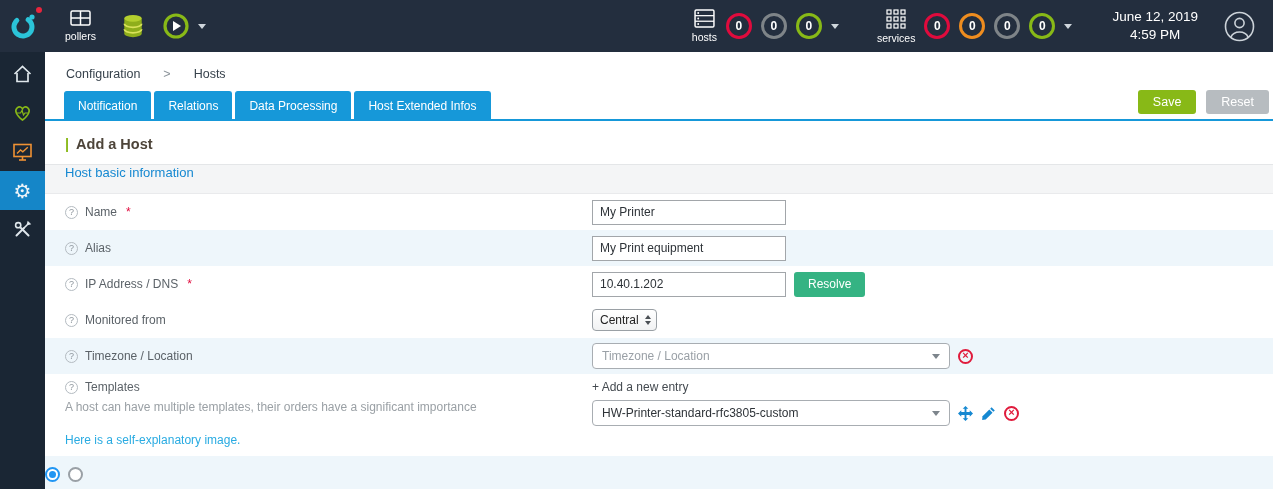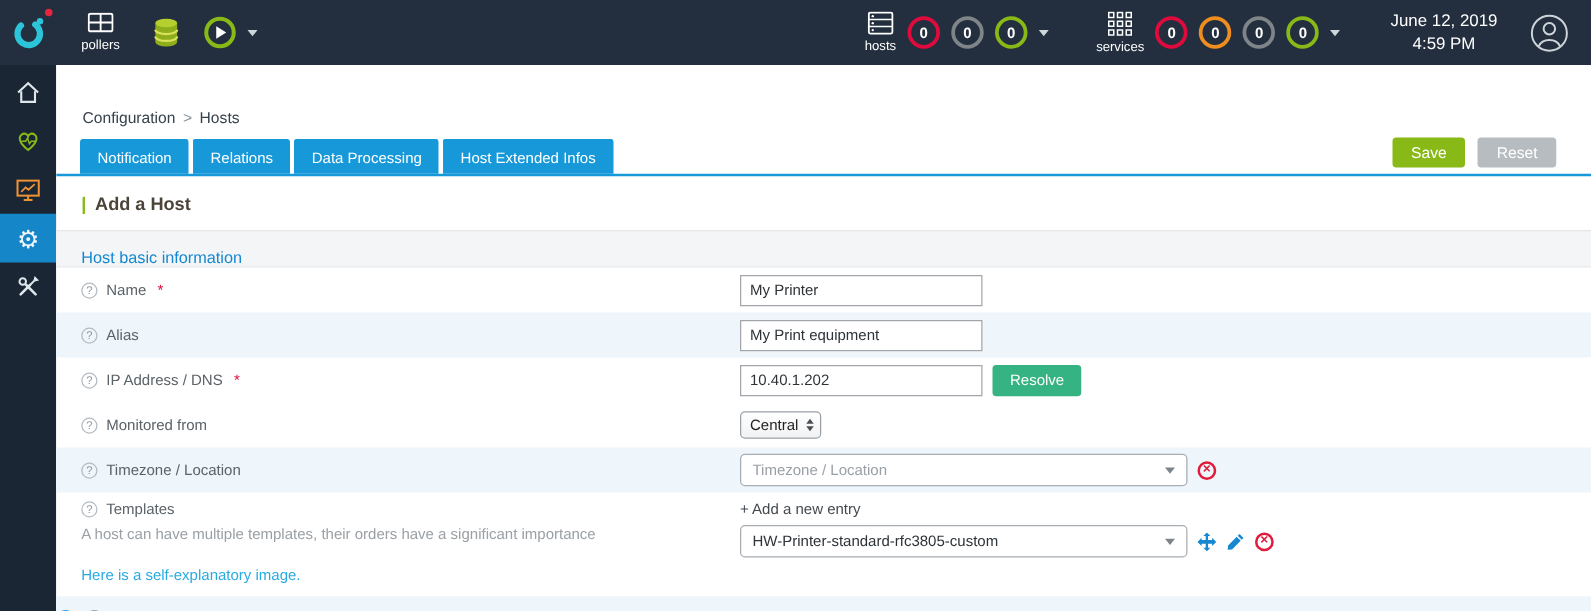--- a/index.html
+++ b/index.html
@@ -41,42 +41,42 @@
   .sidebar {
     position: absolute; top: 52px; left: 0; width: 45px; bottom: 0;
     background: #1a2634; display: flex; flex-direction: column; padding-top: 2px;
   }
   .side-item { width: 45px; height: 39px; display: flex; align-items: center; justify-content: center; cursor: pointer; }
   .side-item.active { background: #1586c8; }
   .gear-glyph { font-family: "DejaVu Sans", sans-serif; font-size: 20px; color: #f2f6f9; line-height: 1; }
 
   
   .main { position: absolute; top: 52px; left: 45px; right: 0; bottom: 0; background: #fff; overflow: hidden; }
-  .breadcrumb { padding: 15px 0 0 21px; font-size: 12.5px; color: #3a4characters148; color: #3a4148; display: flex; gap: 6px; margin-top: 20px; }
+  .breadcrumb { padding: 15px 0 0 21px; font-size: 12.5px; color: #3a4characters148; color: #3a4148; display: flex; gap: 23px; }
   .crumb { color: #37424c; cursor: pointer; }
   .crumb-sep { color: #8a9299; }
 
   .tabbar { display: flex; align-items: flex-end; margin-top: 9px; padding-left: 19px; border-bottom: 2px solid #1698d9; }
   .tab {
     background: #1698d9; color: #fff; font-size: 12px; padding: 7px 13px 6px;
     border: 1px solid #1698d9; border-bottom: none; border-radius: 3px 3px 0 0;
     margin-right: 3px; cursor: pointer; white-space: nowrap;
   }
   .tab.active { background: #fff; color: #1698d9; margin-bottom: -2px; border-bottom: 2px solid #fff; padding-bottom: 8px; }
   .tab-actions { margin-left: auto; align-self: center; margin-bottom: 5px; display: flex; }
   .btn { border: none; border-radius: 3px; color: #fff; font-size: 12.5px; padding: 5px 15px; cursor: pointer; font-family: "Liberation Sans", sans-serif; }
   .btn-save { background: #88b917; margin-right: 10px; }
-  .btn-reset { background: #b7bcc0; margin-right: 28px; }
+  .btn-reset { background: #b7bcc0; margin-right: 4px; }
 
   .page-title { margin: 15px 0 12px 20px; font-size: 14.5px; font-weight: bold; color: #4d4439; }
   .title-bar { color: #88b917; font-weight: bold; margin-right: 7px; }
 
   .section-band {
     height: 30px; background: #f4f5f6; border-top: 1px solid #e4e6e8; border-bottom: 1px solid #e9eaec;
-    display: flex; align-items: flex-end; padding-left: 20px;
+    display: flex; align-items: flex-start; padding-left: 20px;
     color: #1588d1; font-size: 13px;
   }
 
   
   .form-row { display: flex; align-items: center; min-height: 36px; }
   .form-row.alt { background: #eef6fb; }
   .row-label { width: 547px; padding-left: 20px; display: flex; align-items: center; gap: 7px; font-size: 12px; color: #5b6268; flex-shrink: 0; }
   .row-value { display: flex; align-items: center; gap: 8px; flex: 1; }
   .help-icon {
     width: 13px; height: 13px; border-radius: 50%; border: 1px solid #b4bbc1; color: #8d959c;

